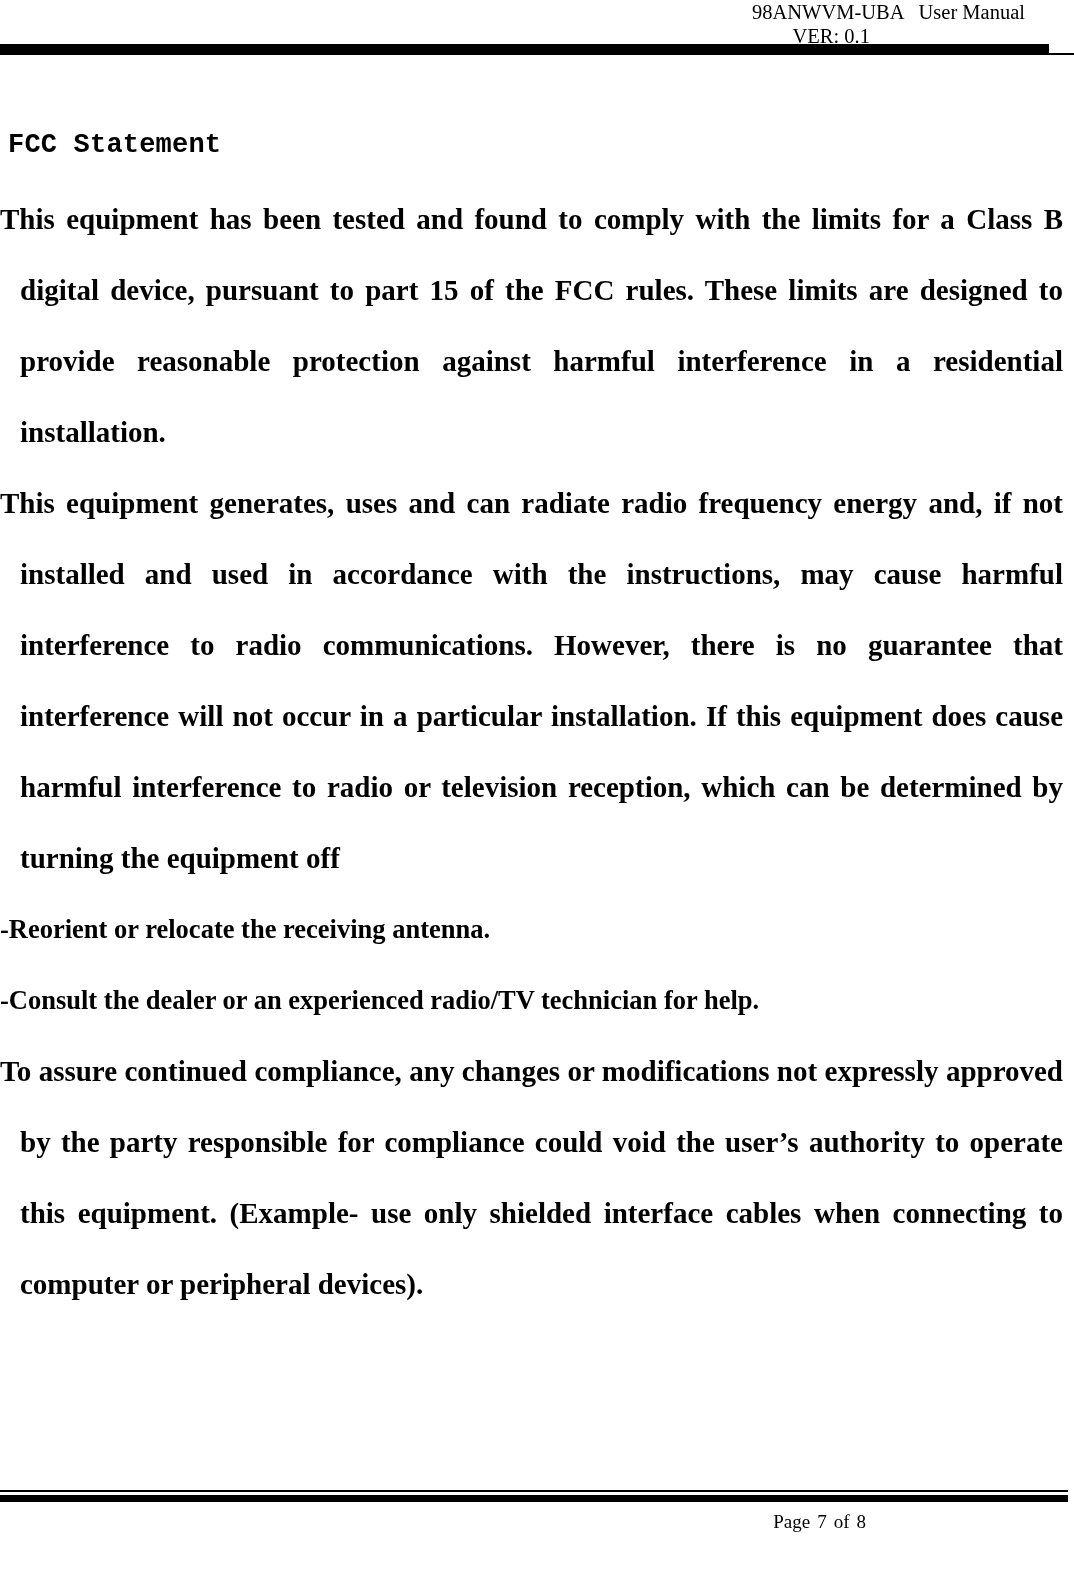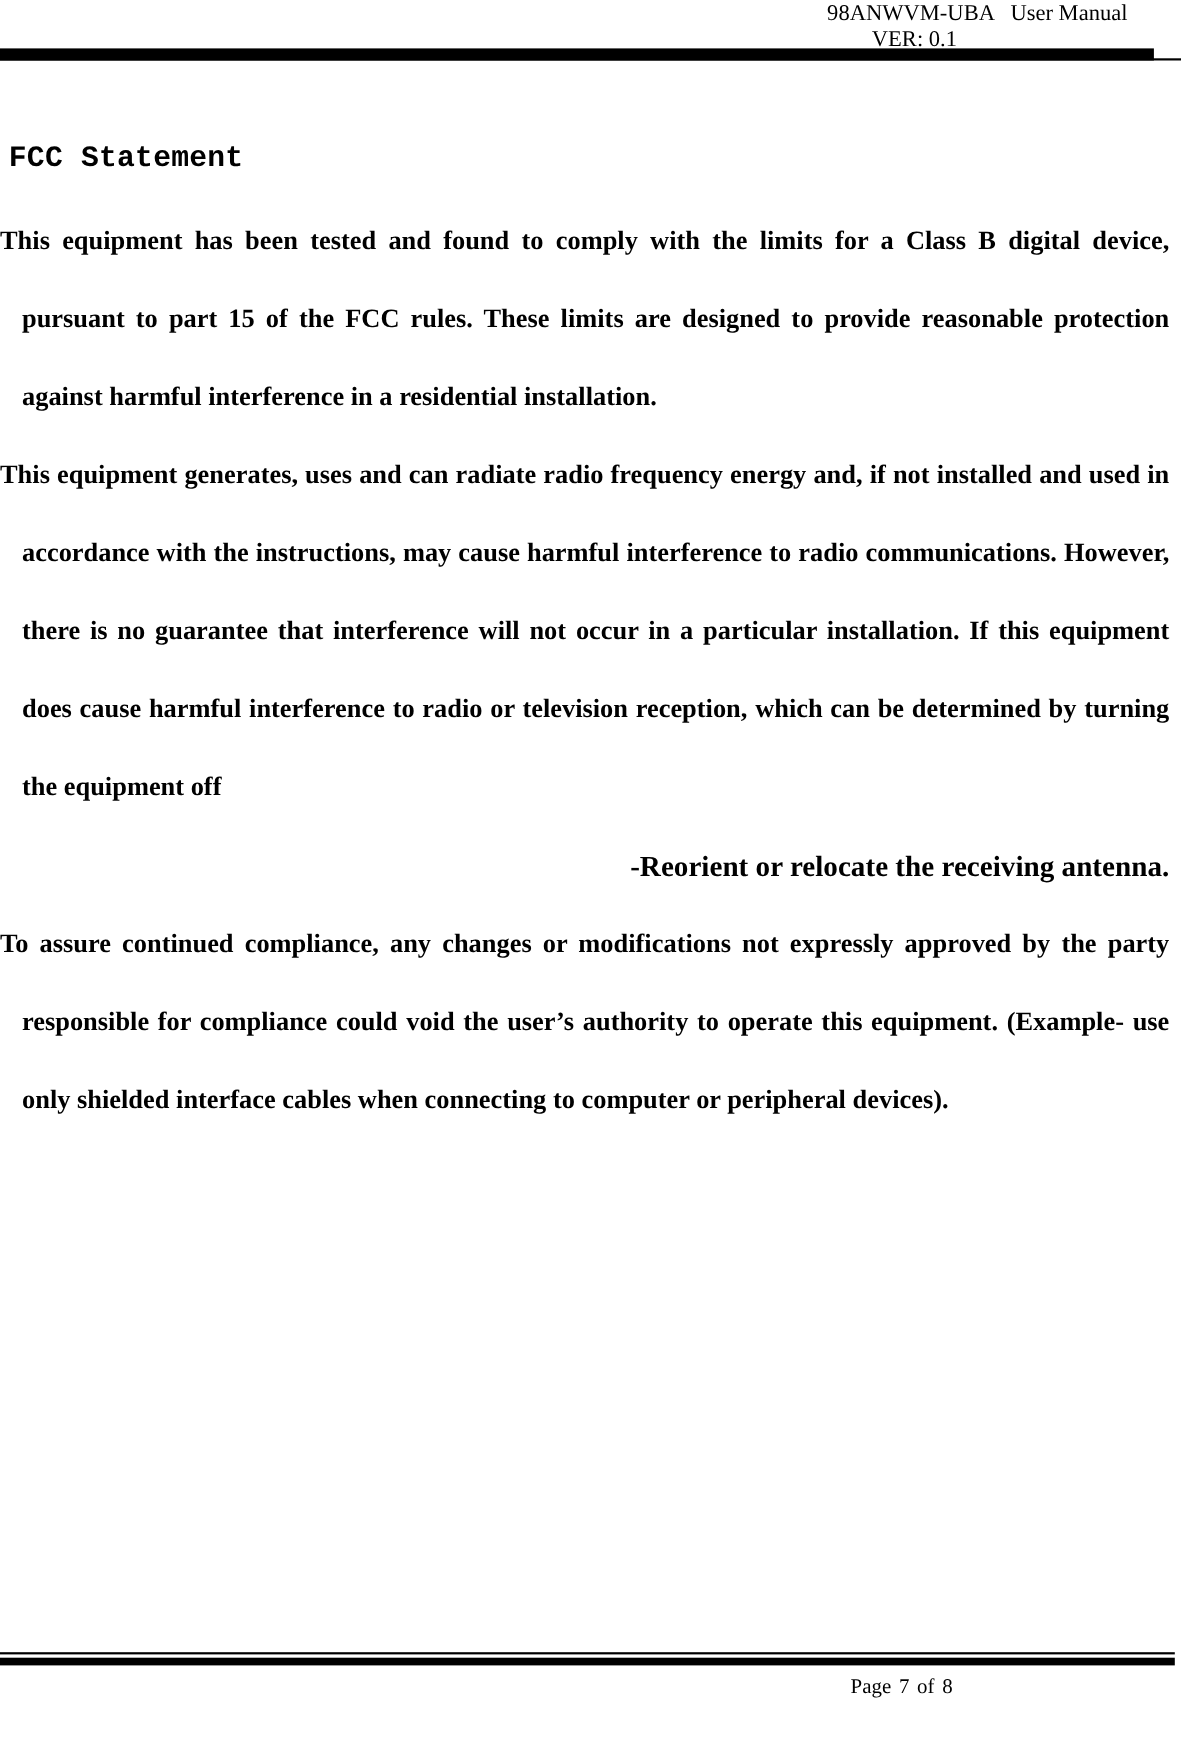--- a/index.html
+++ b/index.html
@@ -76,21 +76,21 @@
   .section-title {
     font-size: 27px;
     font-weight: bold;
     line-height: 34px;
     margin: 0 0 22px 8px;
     letter-spacing: 0.2px;
     font-family: Liberation Mono, monospace;
   }
 
   .para {
-    font-size: 24px;
+    font-size: 29px;
     font-weight: bold;
     line-height: 71px;
     text-align: justify;
     text-justify: inter-word;
     margin: 0;
     padding-left: 20px;
     text-indent: -20px;
     word-spacing: 0px;
   }
   .para + .para { margin-top: 0px; }
@@ -99,29 +99,29 @@
   .listitem {
     font-size: 26.5px;
     font-weight: bold;
     line-height: 71px;
     text-align: justify;
     margin: 0;
     padding-left: 22px;
     text-indent: -22px;
   }
   .listitem.single {
-    text-align: right;
+    text-align: left;
   }
   
 
   
   .footer {
     position: absolute;
     left: 0;
-    bottom: 4px;
+    bottom: 16px;
     width: 878px;
     height: 86px;
   }
   .footer-rule-thin {
     position: absolute;
     left: 0;
     top: 10px;
     width: 1068px;
     height: 2px;
     background: #000000;
@@ -166,20 +166,21 @@
 
     <p class="para">This equipment has been tested and found to comply with the limits for a Class B digital device, pursuant to part 15 of the FCC rules. These limits are designed to provide reasonable protection against harmful interference in a residential installation.</p>
 
     <p class="para">This equipment generates, uses and can radiate radio frequency energy and, if not installed and used in accordance with the instructions, may cause harmful interference to radio communications. However, there is no guarantee that interference will not occur in a particular installation. If this equipment does cause harmful interference to radio or television reception, which can be determined by turning the equipment off</p>
 
 
     <p class="listitem single">-Reorient or relocate the receiving antenna.</p>
 
 
 
+    <p class="listitem single">-Consult the dealer or an experienced radio/TV technician for help.</p>
 
     <p class="para">To assure continued compliance, any changes or modifications not expressly approved by the party responsible for compliance could void the user’s authority to operate this equipment. (Example- use only shielded interface cables when connecting to computer or peripheral devices).</p>
 
   </div>
 
   <div class="footer">
     <div class="footer-rule-thin"></div>
     <div class="footer-rule-thick"></div>
     <div class="footer-page"><span class="w">Page</span><span class="sp"></span><span class="w">7</span><span class="sp"></span><span class="w">of</span><span class="sp"></span><span class="w">8</span></div>
   </div>

